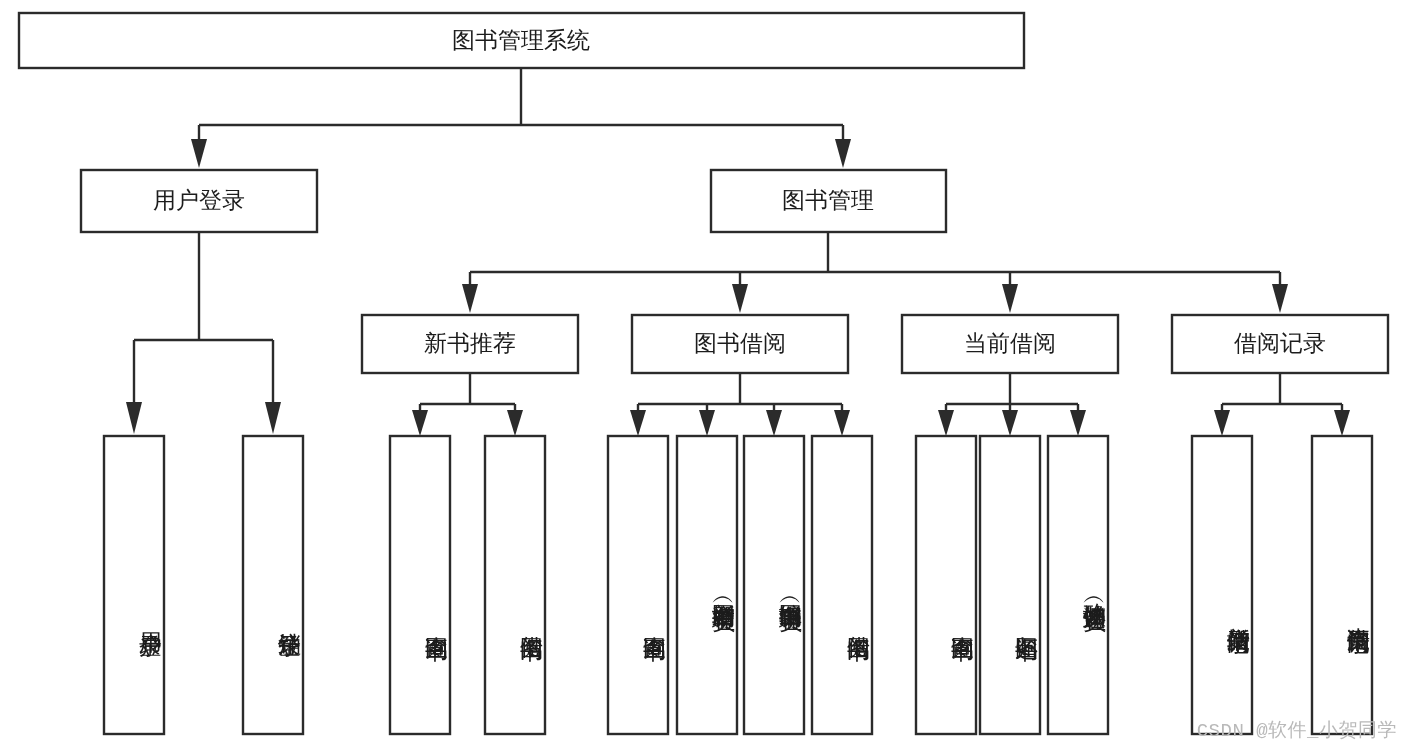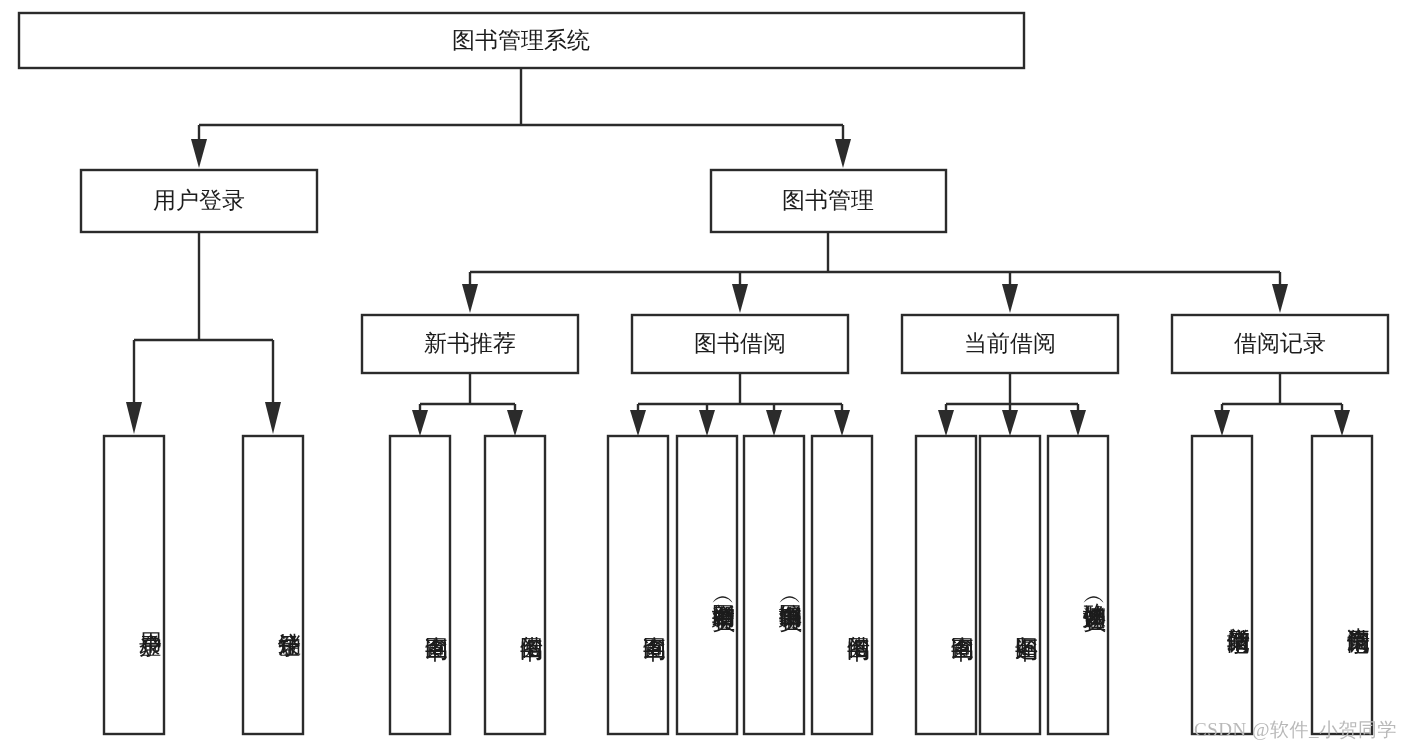--- a/index.html
+++ b/index.html
@@ -66,21 +66,21 @@
     display: flex;
     align-items: flex-start;
     justify-content: center;
   }
   .watermark {
     position: absolute;
     right: 8px;
     bottom: 4px;
     font-size: 19px;
     color: #b9b9b9;
-    font-family: Liberation Serif, serif;
+    font-family: Liberation Mono, monospace;
     white-space: nowrap;
     letter-spacing: 0.5px;
   }
 </style>
 </head>
 <body>
 
 <div id="diagram-root">
 
   <svg class="diagram-canvas" viewBox="0 0 1405 747">

